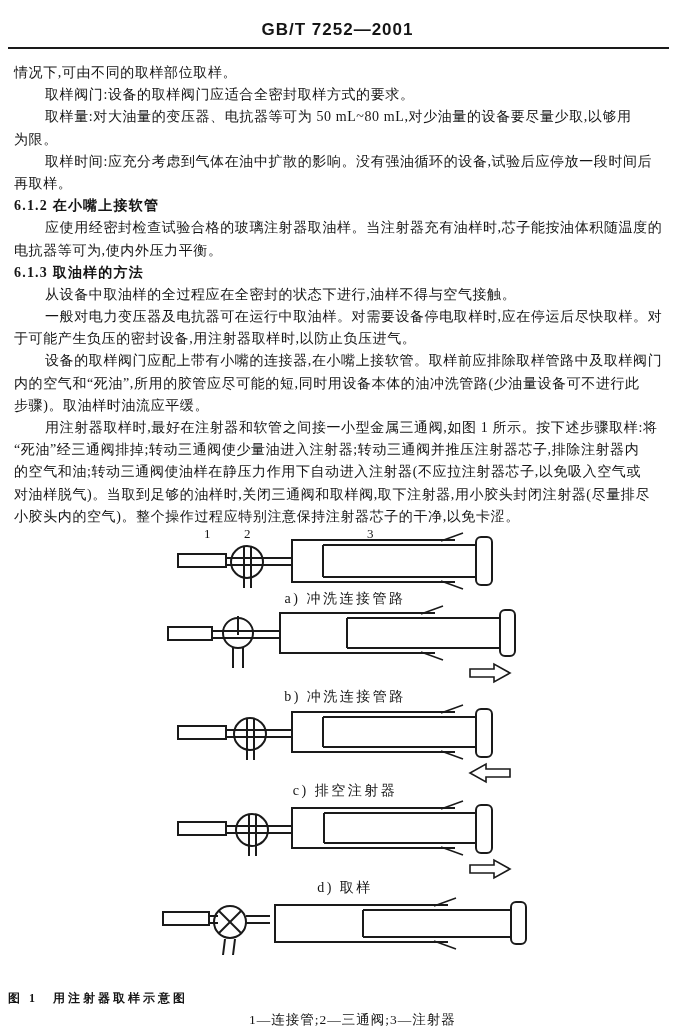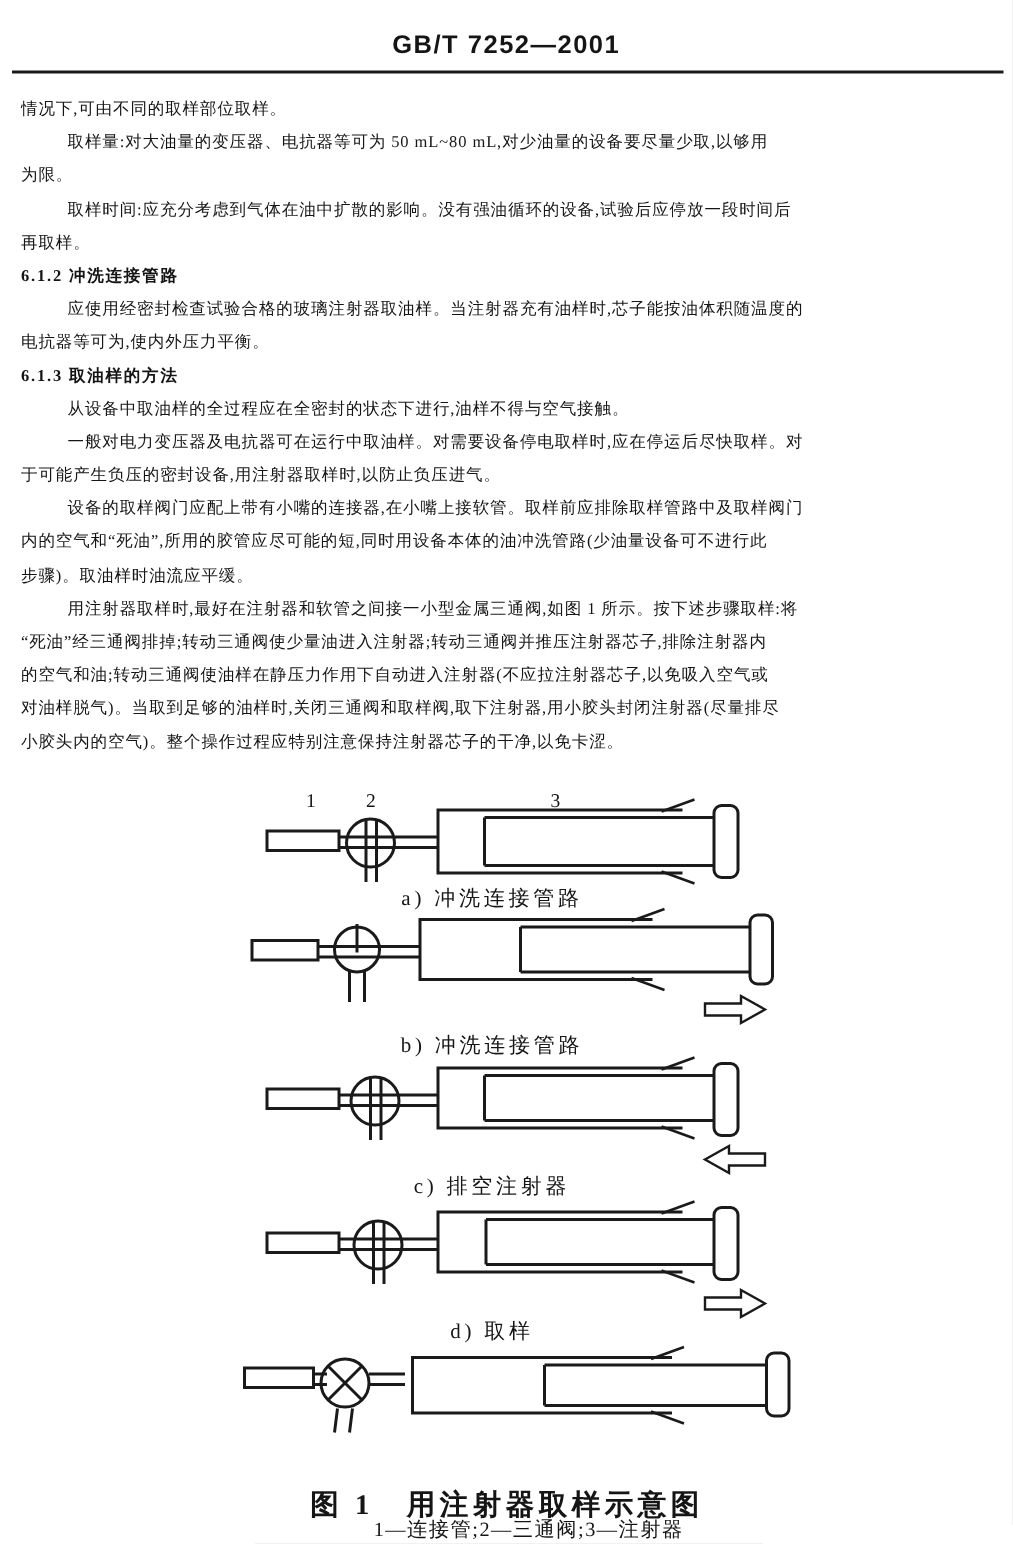--- a/index.html
+++ b/index.html
@@ -10,60 +10,61 @@
   }
   .doc-number {
     position:absolute; top:20px; left:0; width:100%;
     text-align:center; font-weight:bold; font-size:17px; letter-spacing:1px;
     font-family:"Liberation Sans", sans-serif;
   }
   .header-rule {
     position:absolute; top:47px; left:8px; right:6px; height:0;
     border-top:2.5px solid #1a1a1a;
   }
-  .body-text { position:absolute; top:62px; left:14px; width:647px; font-size:11px; letter-spacing:0.6px; }
+  .body-text { position:absolute; top:62px; left:14px; width:647px; font-size:14px; letter-spacing:0.6px; }
   .line { height:22.2px; line-height:22.2px; white-space:nowrap; }
   .line.indent { padding-left:31px; }
   .line.heading { font-weight:bold; letter-spacing:1.2px; }
   .figure { position:absolute; top:524px; left:0; width:675px; height:505px; }
   .subfig { position:absolute; }
   .subfig svg { display:block; overflow:visible; }
   .stroke { stroke:#1a1a1a; stroke-width:2; fill:none; }
   .thin  { stroke:#1a1a1a; stroke-width:1.6; fill:none; }
   .whitefill { stroke:#1a1a1a; stroke-width:2; fill:#ffffff; }
   .arrowfill { stroke:#1a1a1a; stroke-width:1.6; fill:#ffffff; }
   .partlabel { fill:#151515; stroke:none; font-size:13px; font-family:"Liberation Serif", serif; }
   .subcaption {
-    position:absolute; left:133px; width:390px; text-align:center;
+    position:absolute; left:150px; width:390px; text-align:center;
     font-size:14px; letter-spacing:2.5px; font-weight:500;
   }
   .legend {
     position:absolute; top:447px; left:30px; width:645px; text-align:center;
     font-size:13.5px; letter-spacing:1px;margin-top:40px;
   }
   .fig-caption {
-    position:absolute; top:466px; left:8px; width:660px; text-align:center;
-    font-weight:bold; font-size:19px; letter-spacing:3px;
+    position:absolute; top:466px; left:8px; width:660px; text-align:left;
+    font-weight:bold; font-size:12px; letter-spacing:3px;
   }
 </style>
 </head>
 <body>
 
 <div class="page">
 
   <div class="doc-number">GB/T 7252—2001</div>
   <div class="header-rule"></div>
 
   <div class="body-text">
     <div class="line">情况下,可由不同的取样部位取样。</div>
+    <div class="line indent">取样阀门:设备的取样阀门应适合全密封取样方式的要求。</div>
     <div class="line indent">取样量:对大油量的变压器、电抗器等可为 50 mL~80 mL,对少油量的设备要尽量少取,以够用</div>
     <div class="line">为限。</div>
     <div class="line indent">取样时间:应充分考虑到气体在油中扩散的影响。没有强油循环的设备,试验后应停放一段时间后</div>
     <div class="line">再取样。</div>
-    <div class="line heading">6.1.2  冲洗连接管路</div>
+    <div class="line heading">6.1.2  在小嘴上接软管</div>
     <div class="line indent">应使用经密封检查试验合格的玻璃注射器取油样。当注射器充有油样时,芯子能按油体积随温度的</div>
     <div class="line">电抗器等可为,使内外压力平衡。</div>
     <div class="line heading">6.1.3  取油样的方法</div>
     <div class="line indent">从设备中取油样的全过程应在全密封的状态下进行,油样不得与空气接触。</div>
     <div class="line indent">一般对电力变压器及电抗器可在运行中取油样。对需要设备停电取样时,应在停运后尽快取样。对</div>
     <div class="line">于可能产生负压的密封设备,用注射器取样时,以防止负压进气。</div>
     <div class="line indent">设备的取样阀门应配上带有小嘴的连接器,在小嘴上接软管。取样前应排除取样管路中及取样阀门</div>
     <div class="line">内的空气和“死油”,所用的胶管应尽可能的短,同时用设备本体的油冲洗管路(少油量设备可不进行此</div>
     <div class="line">步骤)。取油样时油流应平缓。</div>
     <div class="line indent">用注射器取样时,最好在注射器和软管之间接一小型金属三通阀,如图 1 所示。按下述步骤取样:将</div>

